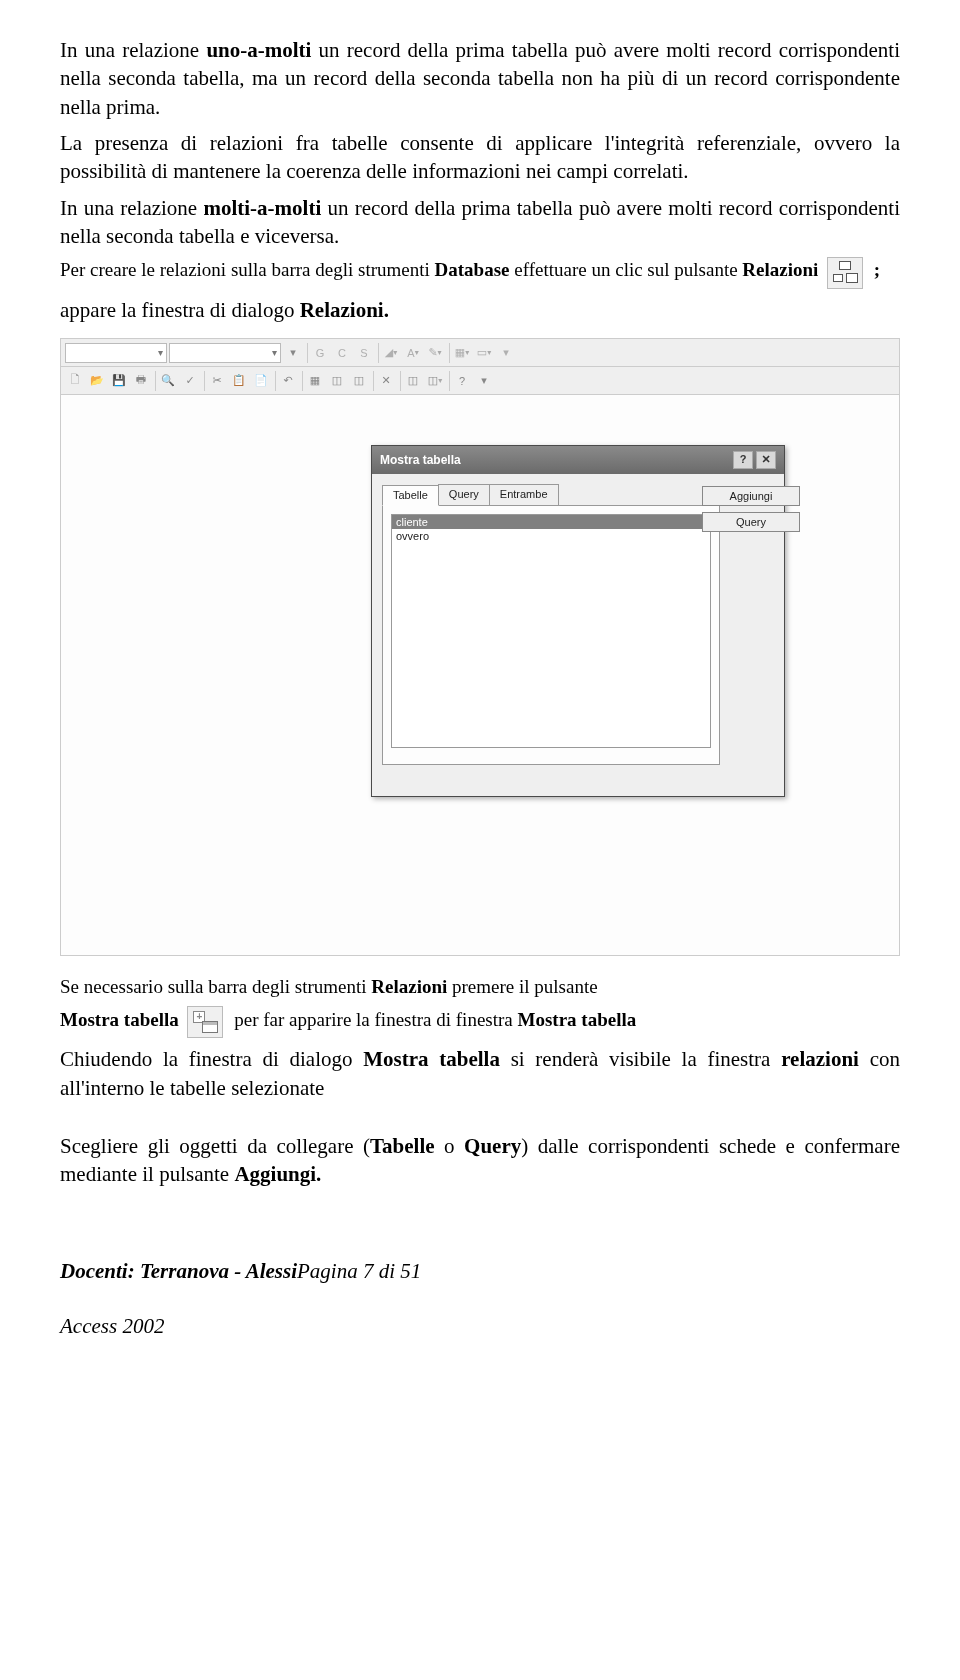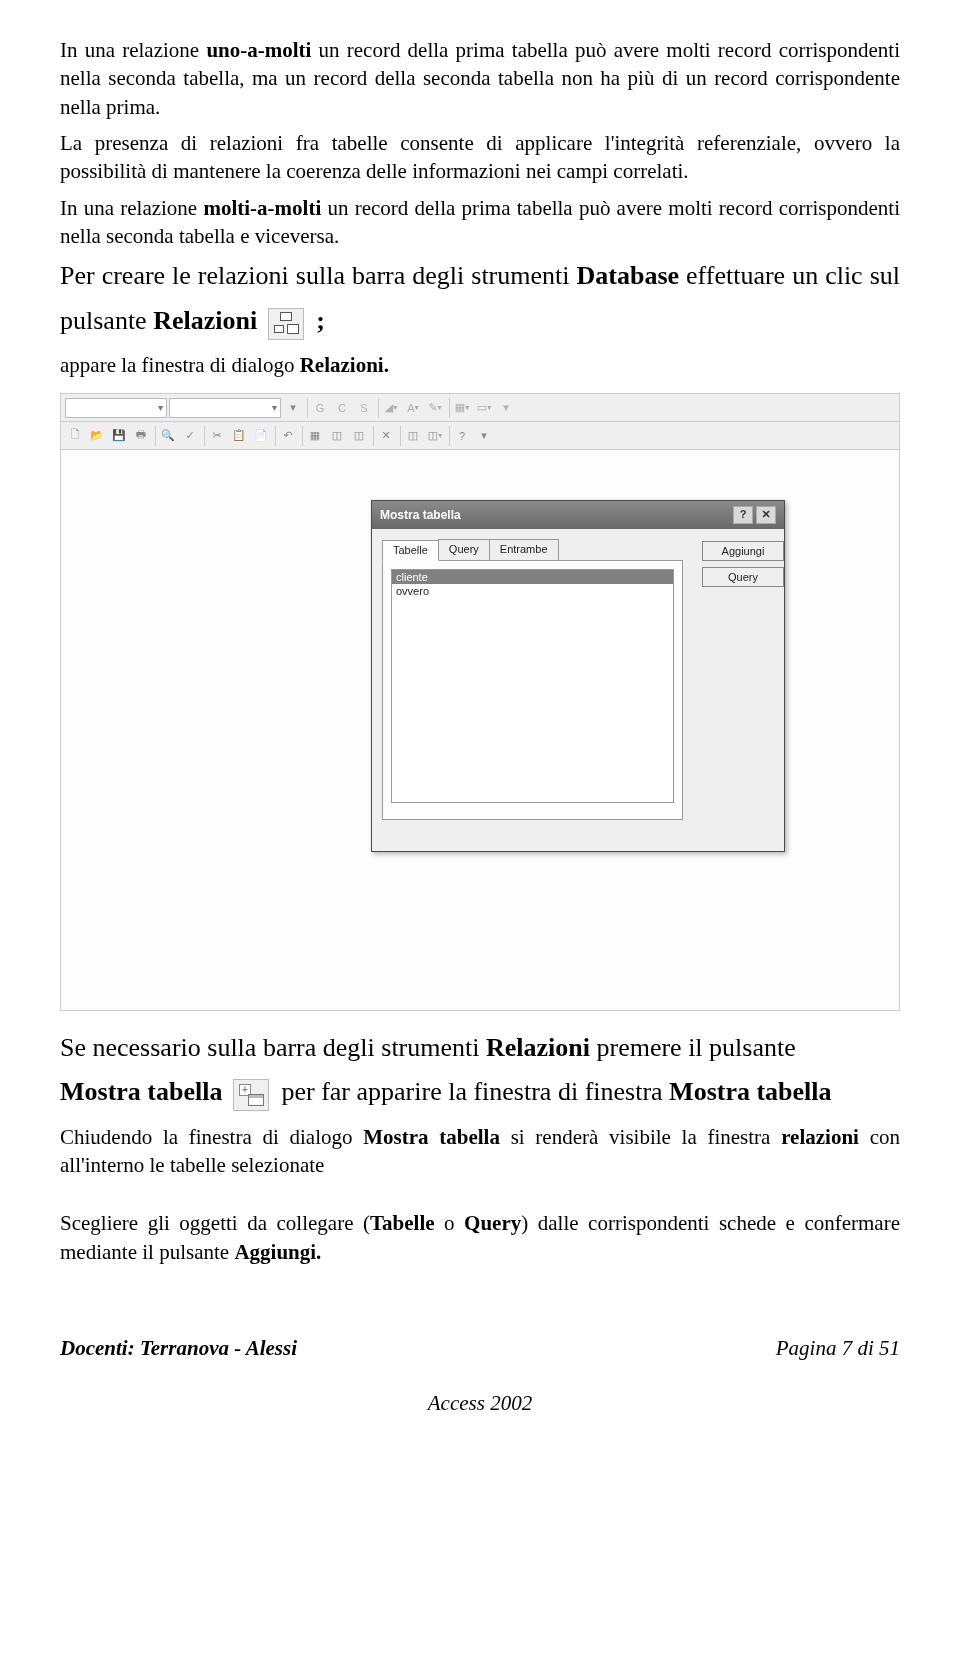--- a/index.html
+++ b/index.html
@@ -190,21 +190,21 @@
   }
   .tab.active {
     background: #fdfdfd;
     border-bottom: 1px solid #fdfdfd;
     position: relative;
     top: 1px;
   }
   .tabpanel {
     border: 1px solid #999;
     background: #fdfdfd;
-    width: 301px;
+    width: 338px;
     height: 260px;
     padding: 8px;
     box-sizing: border-box;
     position: relative;
     top: 0;
   }
   .listbox {
     background: #fff;
     border: 1px solid #999;
     height: 232px;
@@ -224,39 +224,38 @@
     top: 12px;
     width: 72px;
   }
   .dbtn {
     display: block;
     width: 72px;
     background: #efefef;
     border: 1px solid #888;
     font: 11px Tahoma, sans-serif;
     text-align: center;
-    padding: 3px 4px;
+    padding: 3px 12px;
     margin-bottom: 6px;
   }
 
   .line-with-icon {
-    font-size: 26px;
+    font-size: 19px;
     line-height: 1.7;
     text-align: justify;
     margin: 0 0 4px 0;
   }
   .footer-row {
     display: flex;
-    justify-content: space-between;
     font-style: italic;
     font-size: 21px;
     margin-top: 70px;
   }
   .footer-center {
-    text-align: center;
+    text-align: left;
     font-style: italic;
     font-size: 21px;
     margin-top: 30px;
   }
 </style>
 </head>
 <body>
 
 <div class="page">
 

